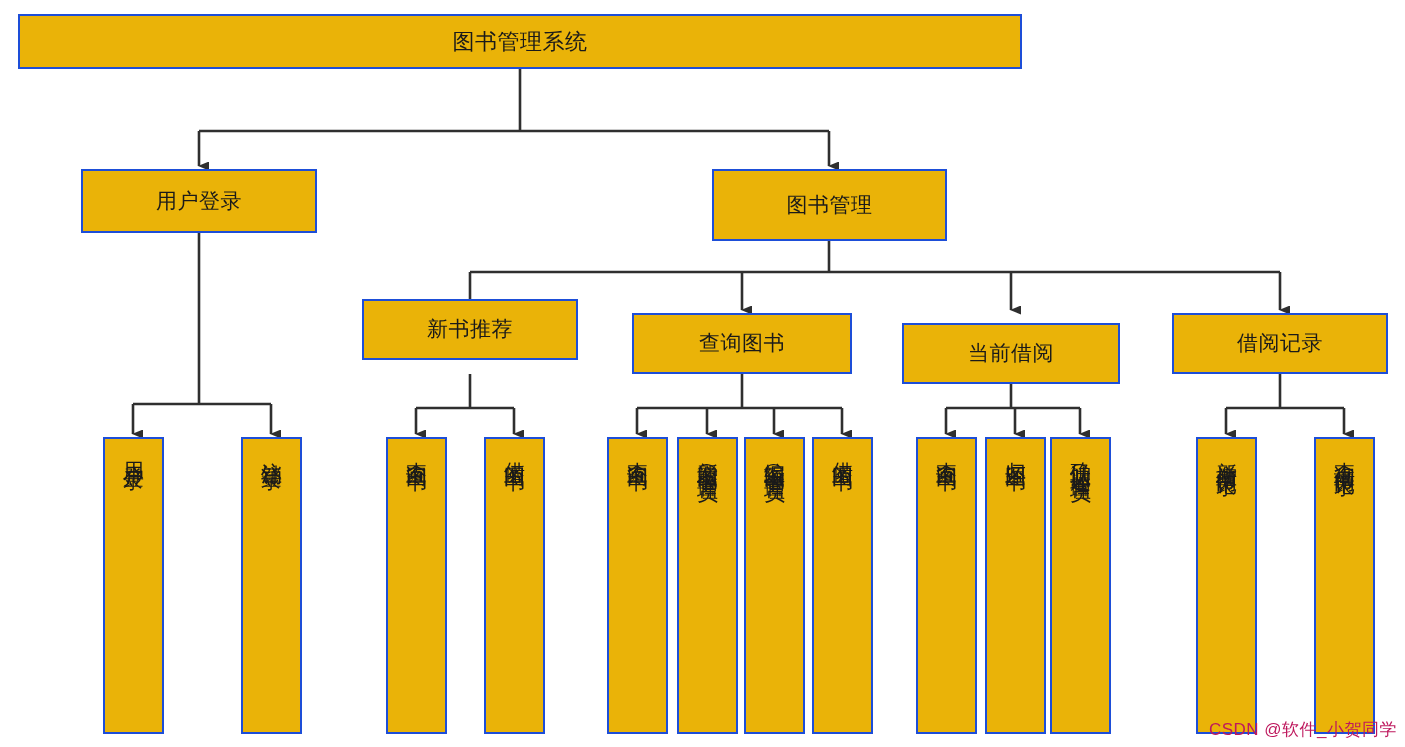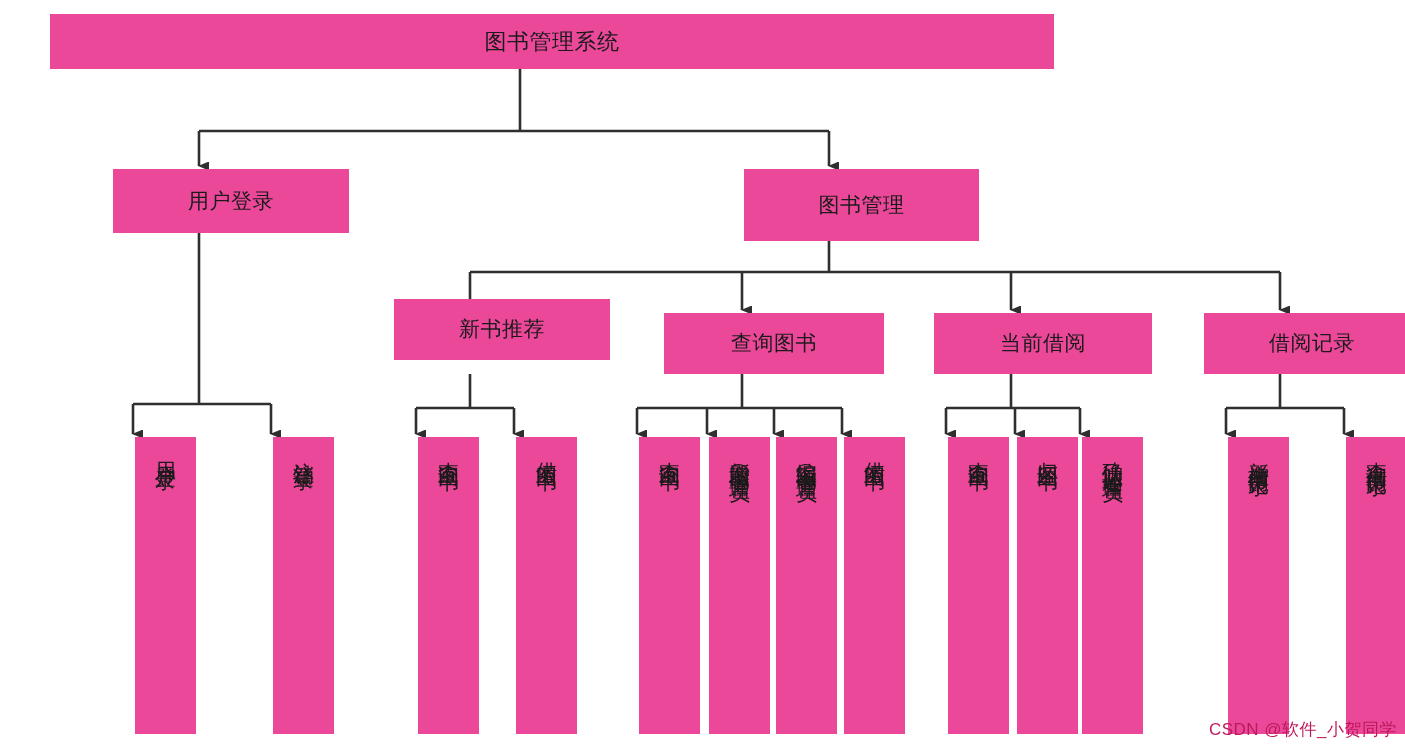--- a/index.html
+++ b/index.html
@@ -21,28 +21,27 @@
   #edges {
     position: absolute;
     left: 0;
     top: 0;
     width: 1405px;
     height: 747px;
   }
   .node {
     position: absolute;
     box-sizing: border-box;
-    border: 2px solid #ec4899;
-    background: #ec4899;
+    border: 2px solid #1d4ed8;
+    background: #eab308;
     display: flex;
     align-items: center;
     justify-content: center;
     color: #1a1a1a;
     z-index: 2;
-    margin-left: 32px;
   }
   .node .label {
     display: block;
     text-align: center;
     line-height: 1.18;
     letter-spacing: 0.5px;
   }
   
   .node.h .label {
     font-size: 21px;
@@ -127,21 +126,21 @@
   <div class="node h" style="left: 712px; top: 169px; width: 235px; height: 72px;">
     <span class="label">图书管理</span>
   </div>
 
   <div class="node h" style="left: 362px; top: 299px; width: 216px; height: 61px;">
     <span class="label">新书推荐</span>
   </div>
   <div class="node h" style="left: 632px; top: 313px; width: 220px; height: 61px;">
     <span class="label">查询图书</span>
   </div>
-  <div class="node h" style="left: 902px; top: 313px; width: 218px; height: 61px;">
+  <div class="node h" style="left: 902px; top: 323px; width: 218px; height: 61px;">
     <span class="label">当前借阅</span>
   </div>
   <div class="node h" style="left: 1172px; top: 313px; width: 216px; height: 61px;">
     <span class="label">借阅记录</span>
   </div>
 
   <div class="node v" style="left: 103px; top: 437px; width: 61px; height: 297px;">
     <span class="label">用户登录</span>
   </div>
   <div class="node v" style="left: 241px; top: 437px; width: 61px; height: 297px;">

